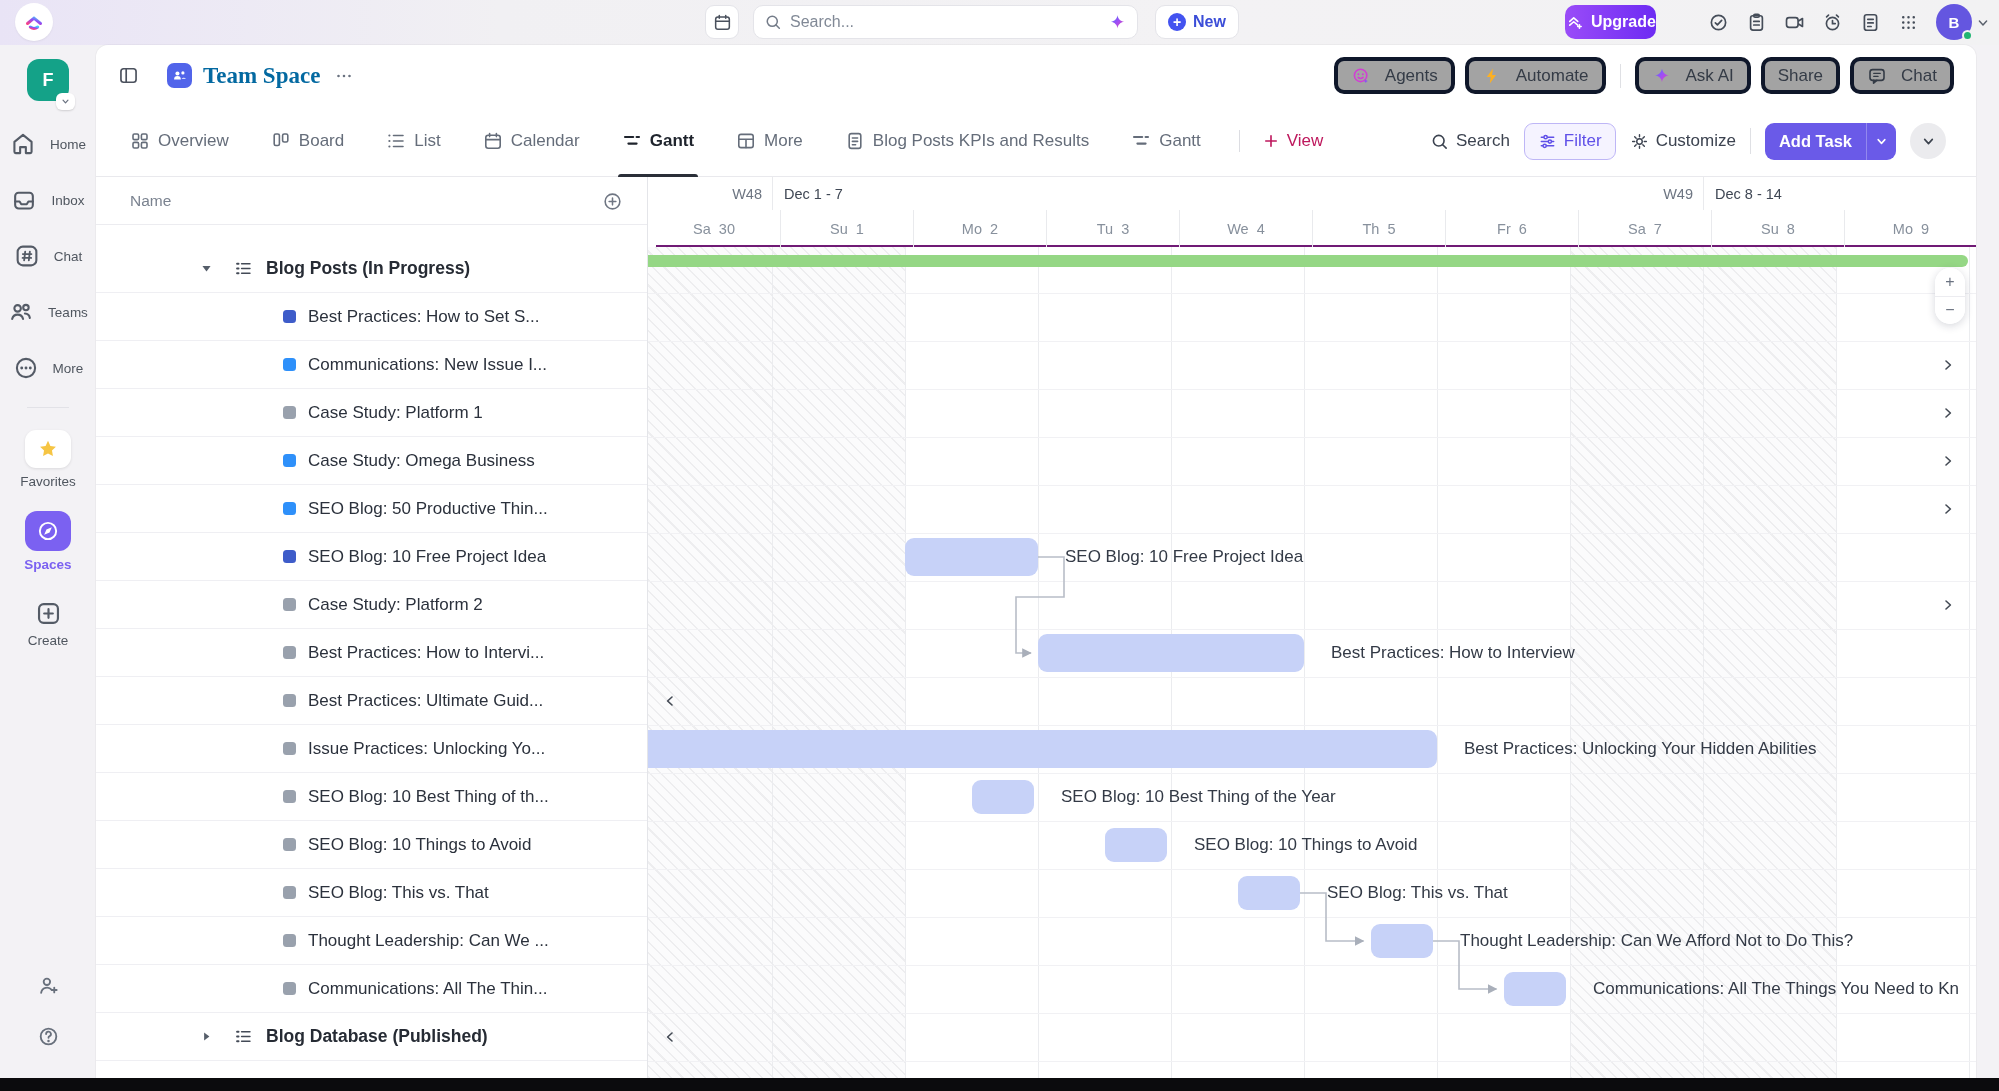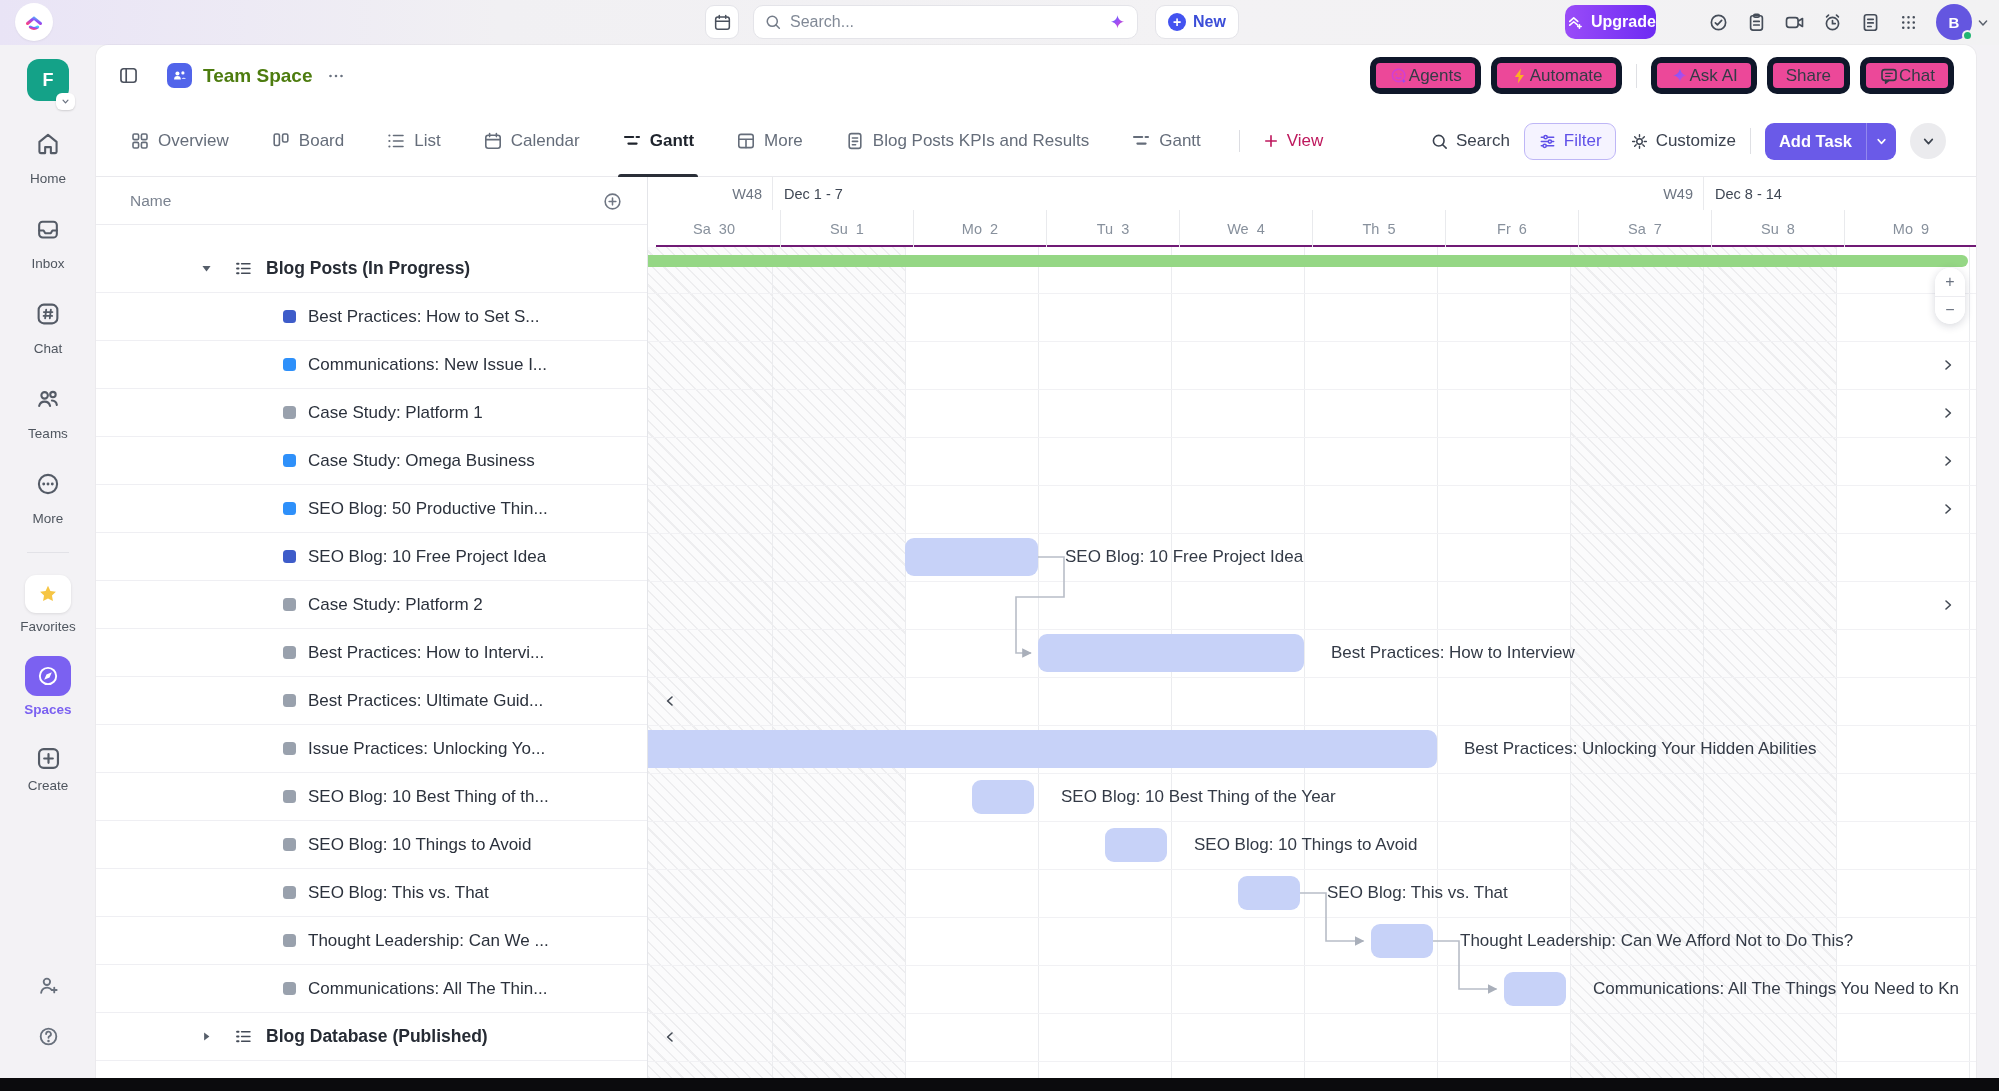--- a/index.html
+++ b/index.html
@@ -33,21 +33,21 @@
   .avatar-b .online { position:absolute; right:-1px; bottom:-1px; width:11px; height:11px; border-radius:50%;
     background:#21b573; border:2px solid #f2f2f3; }
   .avatar-chev { position:absolute; left:1975px; top:15px; width:16px; height:16px; color:#5a616c; }
 
   
   .sidebar { position:absolute; left:0; top:45px; width:96px; height:1033px; display:flex; flex-direction:column; align-items:center; }
   .ws-avatar { position:relative; margin-top:14px; width:42px; height:42px; border-radius:12px; background:#14a288; color:#fff;
     font-size:18px; font-weight:700; display:flex; align-items:center; justify-content:center; }
   .ws-chev { position:absolute; left:29px; top:34px; width:19px; height:17px; background:#fff; border-radius:6px;
     box-shadow:0 1px 2px rgba(0,0,0,.15); display:flex; align-items:center; justify-content:center; color:#6a7280; }
-  .snav { margin-top:30px; display:flex; flex-direction:column; align-items:center; gap:14px; color:#545b66; cursor:default; }
+  .snav { margin-top:30px; display:flex; flex-direction:row; align-items:center; gap:14px; color:#545b66; cursor:default; }
   .snav .ic { width:26px; height:26px; display:flex; }
   .snav .lb { font-size:13.5px; color:#4f565f; }
   .sdiv { width:42px; border-top:1px solid #e2e2e7; margin-top:26px; }
   .pin { margin-top:22px; display:flex; flex-direction:column; align-items:center; gap:6px; }
   .pin .lb { font-size:13.5px; color:#4f565f; }
   .pin.active .lb { color:#7b61f1; font-weight:700; }
   .fav-card { width:46px; height:38px; background:#fff; border-radius:11px; box-shadow:0 1px 3px rgba(0,0,0,.10);
     display:flex; align-items:center; justify-content:center; }
   .spaces-card { width:46px; height:40px; background:#7b61f1; border-radius:12px; color:#fff;
     display:flex; align-items:center; justify-content:center; }
@@ -56,25 +56,25 @@
   .sb-bottom .ic { width:23px; height:23px; display:flex; }
 
   
   .card { position:absolute; left:96px; top:45px; width:1880px; height:1033px; background:#fff;
     border-radius:12px 12px 0 0; overflow:hidden; box-shadow:0 0 0 1px rgba(0,0,0,.03); }
 
   .card-header { position:absolute; left:0; top:0; right:0; height:61px; display:flex; align-items:center; padding:0 22px; }
   .panel-ic { width:21px; height:21px; color:#4c525e; display:flex; margin-right:28px; }
   .space-ava { width:25px; height:25px; border-radius:7px; background:#5164ea; display:flex; align-items:center; justify-content:center; margin-right:11px; }
   .space-ava svg { width:17px; height:17px; }
-  .space-name { font-size:19px; font-weight:700; color:#4d7c0f; }
+  .space-name { font-size:23px; font-weight:700; color:#0369a1;font-family:Liberation Serif, serif; }
   .hdots { width:20px; height:20px; color:#6a7280; display:flex; margin-left:14px; }
   .hactions { margin-left:auto; display:flex; align-items:center; gap:10px; }
-  .hbtn { height:37px; background:#ec4899; border:6px solid #0f172a; border-radius:10px; display:flex; align-items:center;
-    gap:0; padding:0 13px; font-size:17px; color:#343b46; font-weight:500; font-family:inherit; }
+  .hbtn { height:37px; background:#a3a3a3; border:4px solid #0f172a; border-radius:10px; display:flex; align-items:center;
+    gap:14px; padding:0 13px; font-size:17px; color:#343b46; font-weight:500; font-family:inherit; }
   .hbtn .ic { width:20px; height:20px; display:flex; }
   .hsep { width:1px; height:24px; background:#dfe0e4; margin:0 4px; }
 
   
   .tabbar { position:absolute; left:0; top:61px; right:0; height:71px; border-bottom:1px solid #e9e9ed;
     display:flex; align-items:center; padding:0 30px; }
   .tab { position:relative; height:100%; display:flex; align-items:center; gap:8px; font-size:17px; color:#656d7a;
     padding:0 4px; margin-right:34px; background:none; border:none; font-family:inherit; white-space:nowrap; }
   .tab .ic { width:20px; height:20px; display:flex; }
   .tab.active { color:#1f242d; font-weight:700; }

